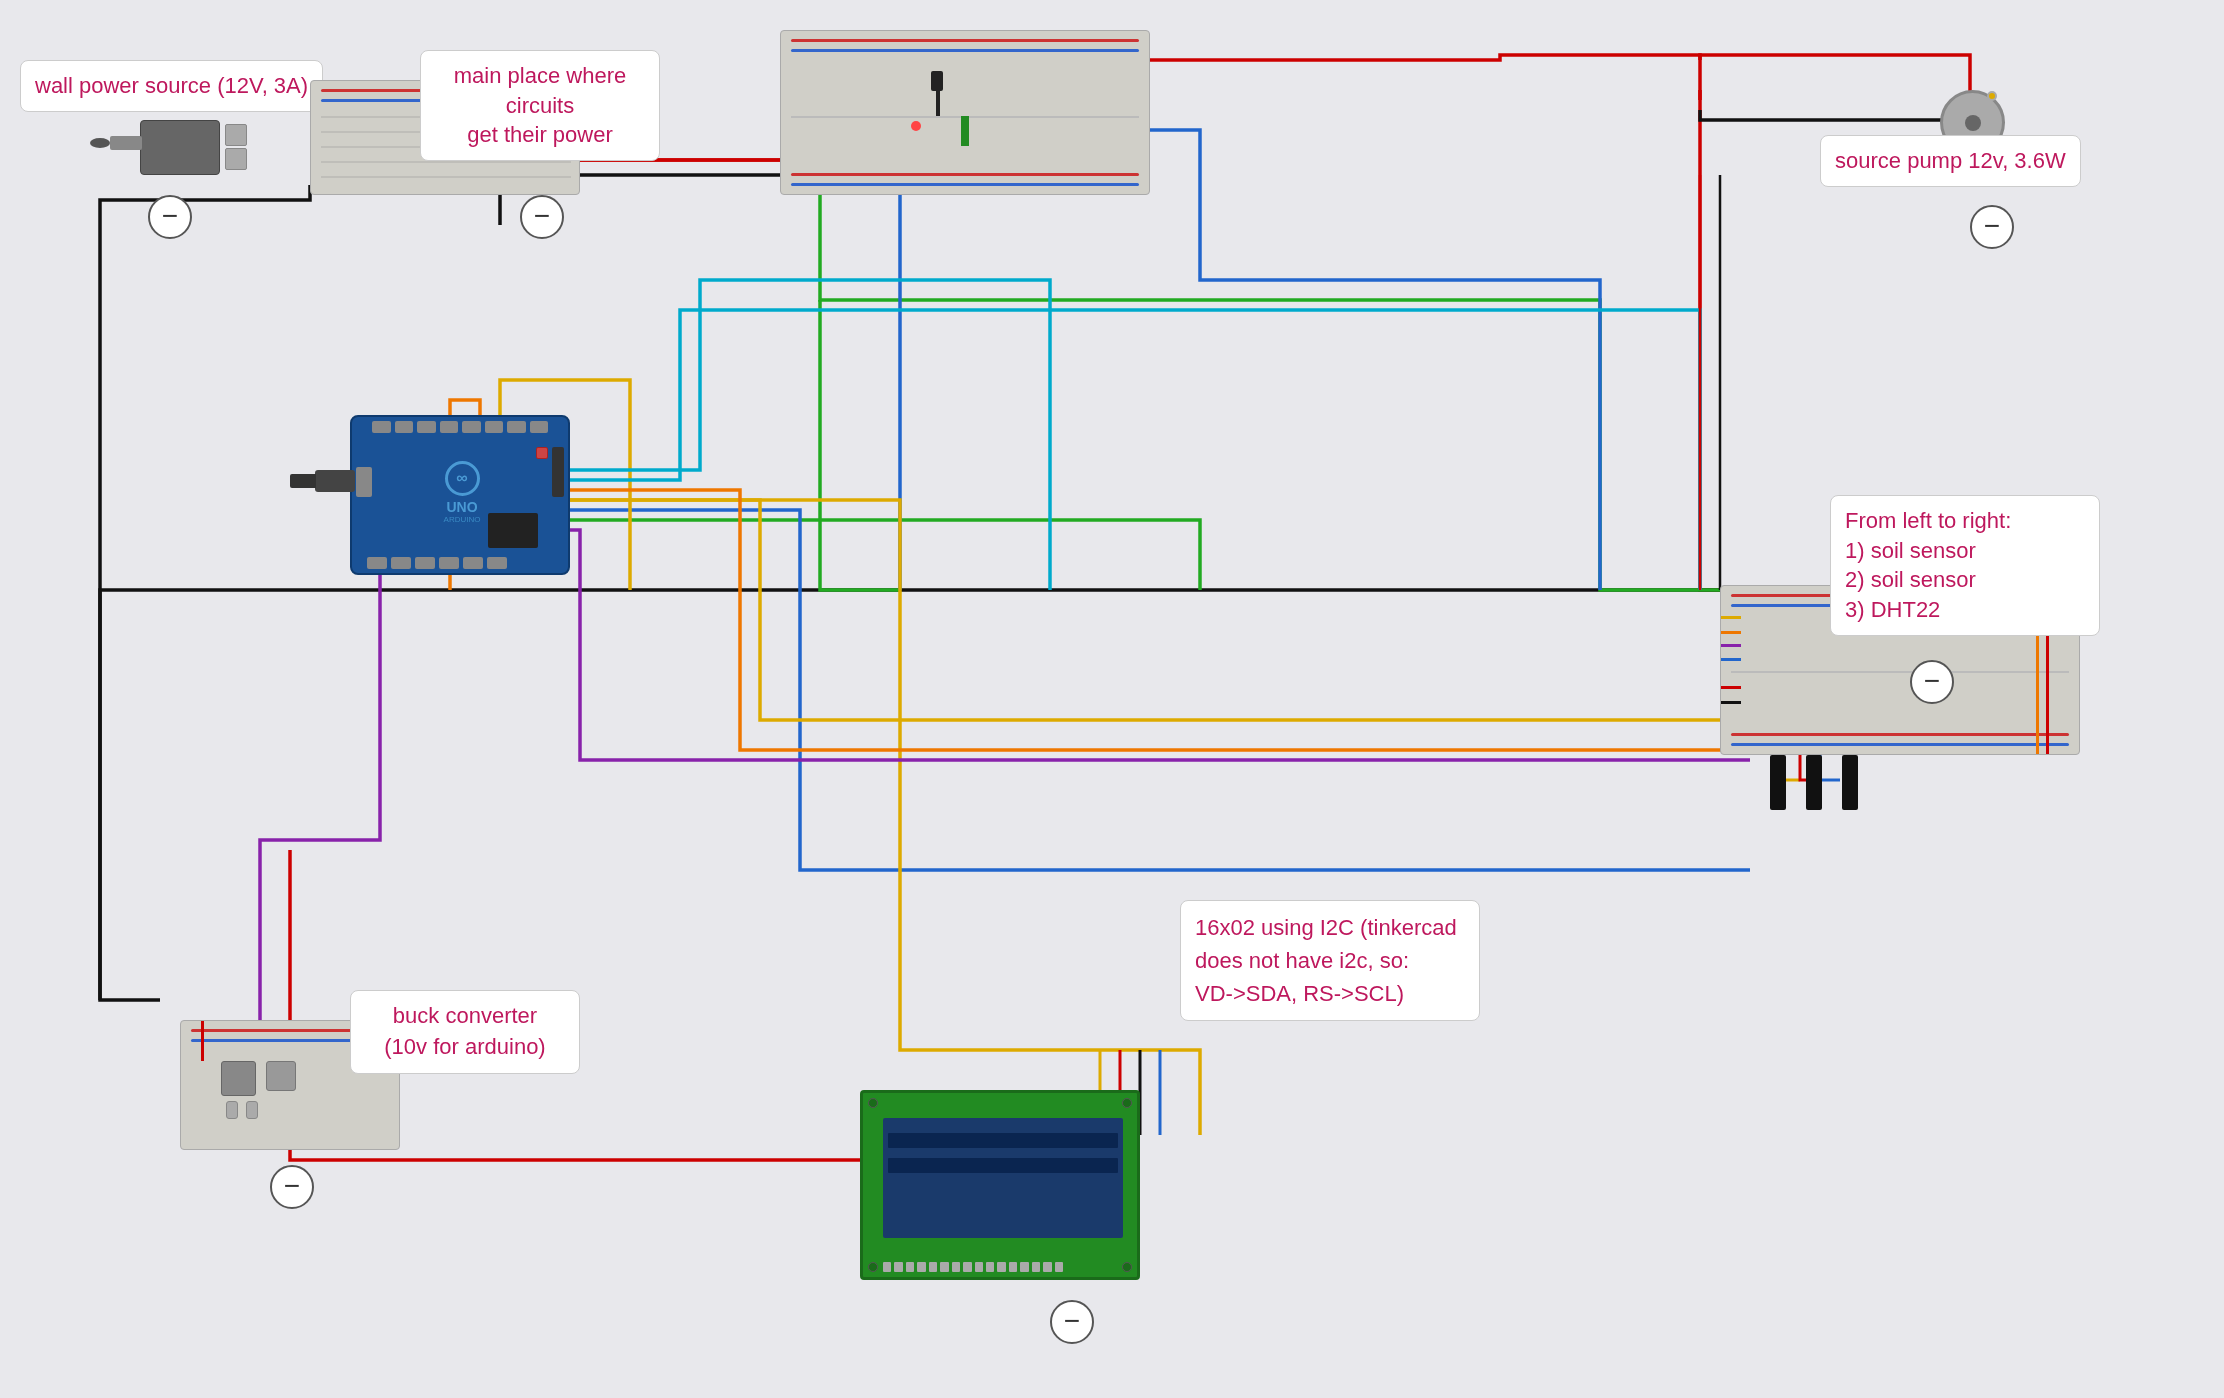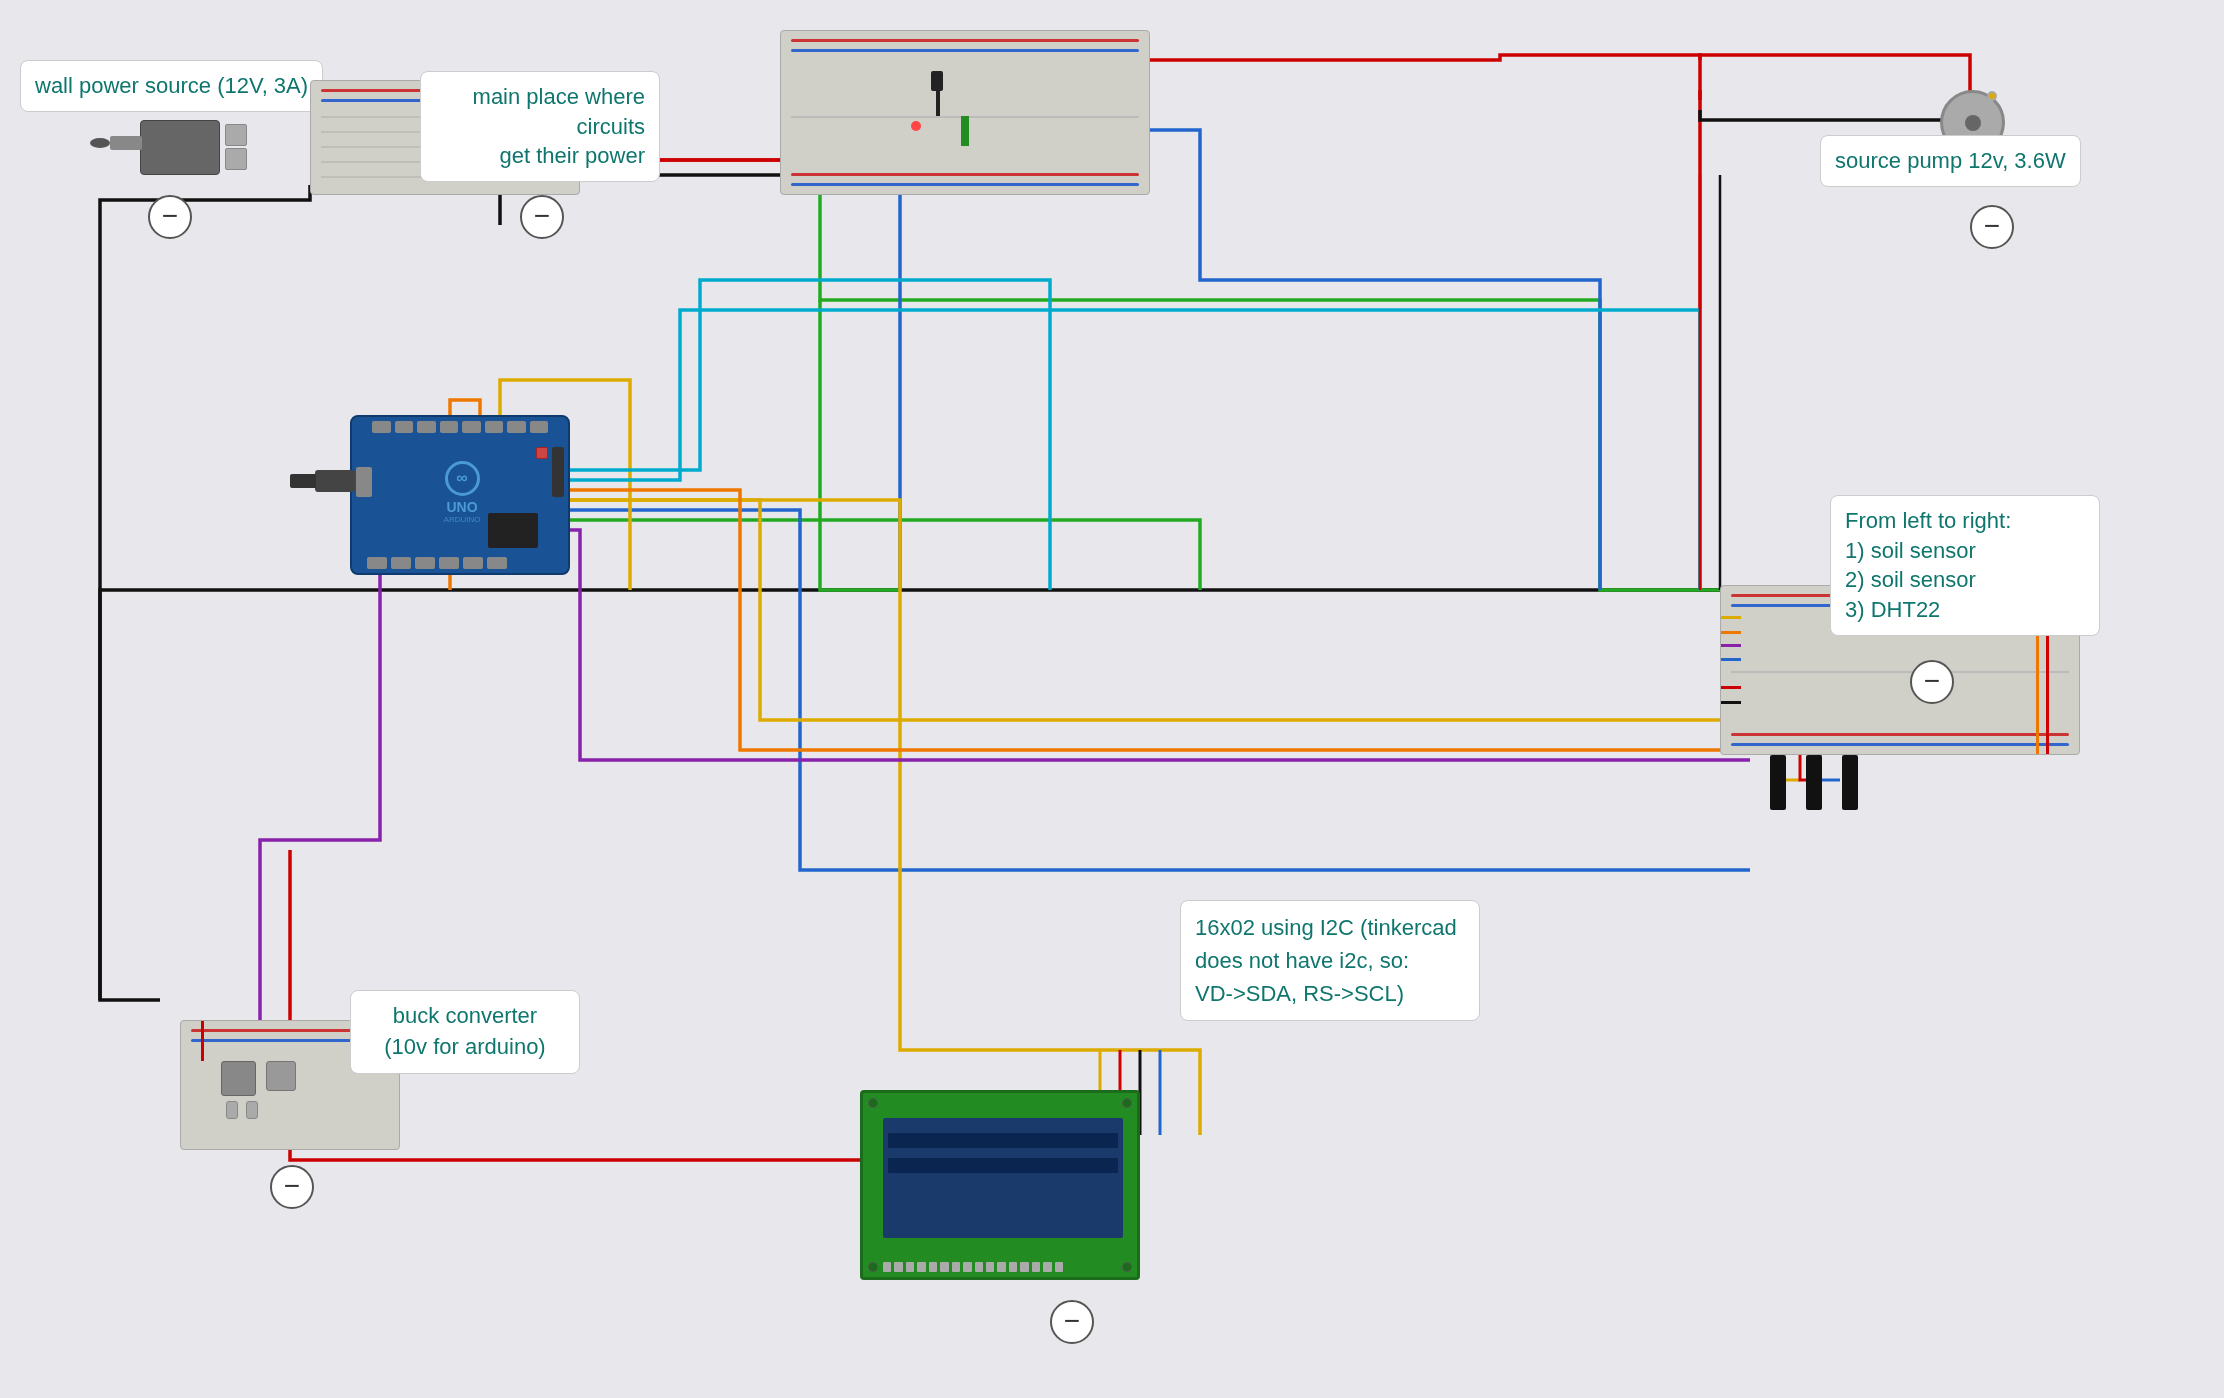--- a/index.html
+++ b/index.html
@@ -13,21 +13,21 @@
     }
 
     .tooltip-box {
       position: absolute;
       background: white;
       border: 1.5px solid #ccc;
       border-radius: 8px;
       padding: 10px 14px;
       font-size: 22px;
       line-height: 1.35;
-      color: #0f766e;
+      color: #be185d;
       white-space: nowrap;
     }
 
     .tooltip-box.multiline {
       white-space: normal;
       text-align: center;
     }
 
     
     .zoom-btn {
@@ -195,21 +195,21 @@
 
       <rect x="10" y="35" width="250" height="2" fill="#999" opacity="0.3"></rect>
       <rect x="10" y="50" width="250" height="2" fill="#999" opacity="0.3"></rect>
       <rect x="10" y="65" width="250" height="2" fill="#999" opacity="0.3"></rect>
       <rect x="10" y="80" width="250" height="2" fill="#999" opacity="0.3"></rect>
       <rect x="10" y="95" width="250" height="2" fill="#999" opacity="0.3"></rect>
     </g>
   </svg>
 </div>
 
-<div class="tooltip-box multiline" style="left:420px; top:50px; width:240px; font-size:22px; text-align:right;margin-top:21px;">
+<div class="tooltip-box multiline" style="left:420px; top:50px; width:240px; font-size:22px; text-align:center;">
   <span>main place where circuits<br>get their power</span>
 </div>
 
 <div class="zoom-btn" style="left:520px; top:195px;"></div>
 
 <div class="breadboard" style="left:780px; top:30px; width:370px; height:165px;">
 
   <div style="position:absolute; top:8px; left:10px; right:10px; height:3px; background:#cc3333; border-radius:2px;"></div>
   <div style="position:absolute; top:18px; left:10px; right:10px; height:3px; background:#3366cc; border-radius:2px;"></div>
 

